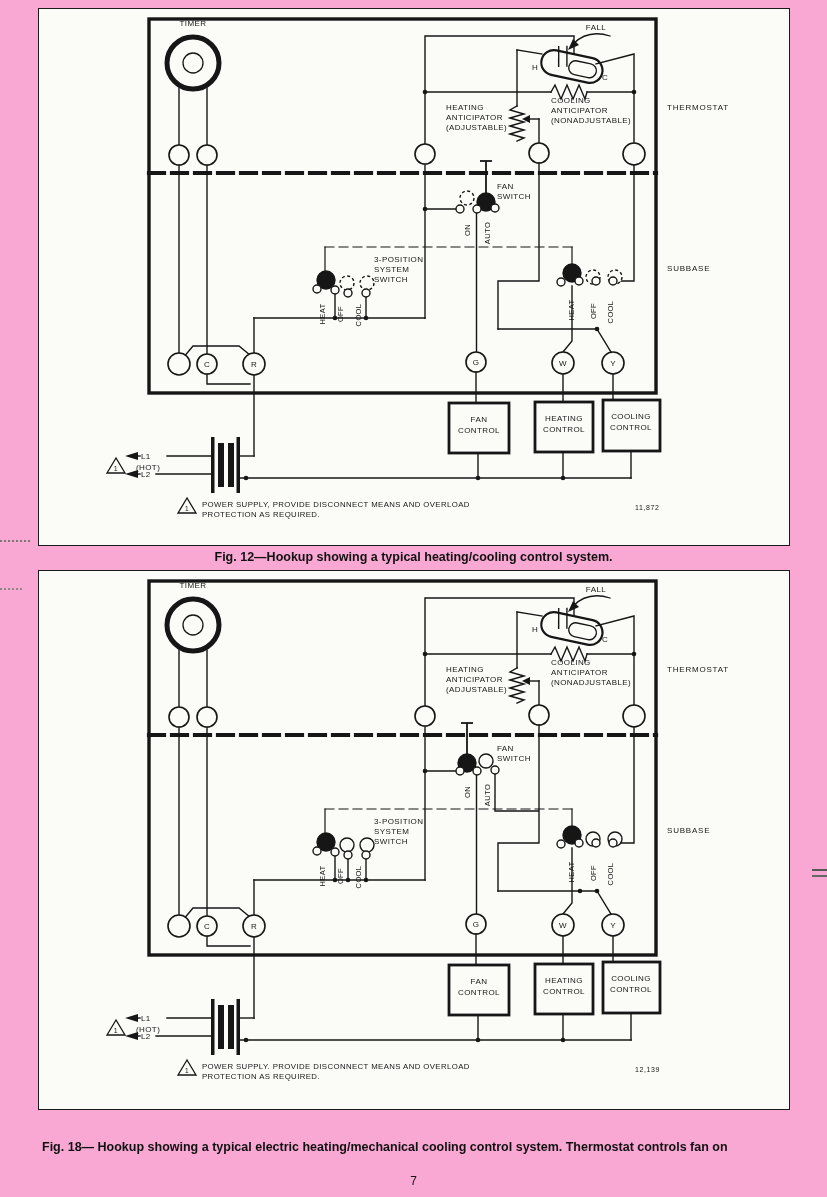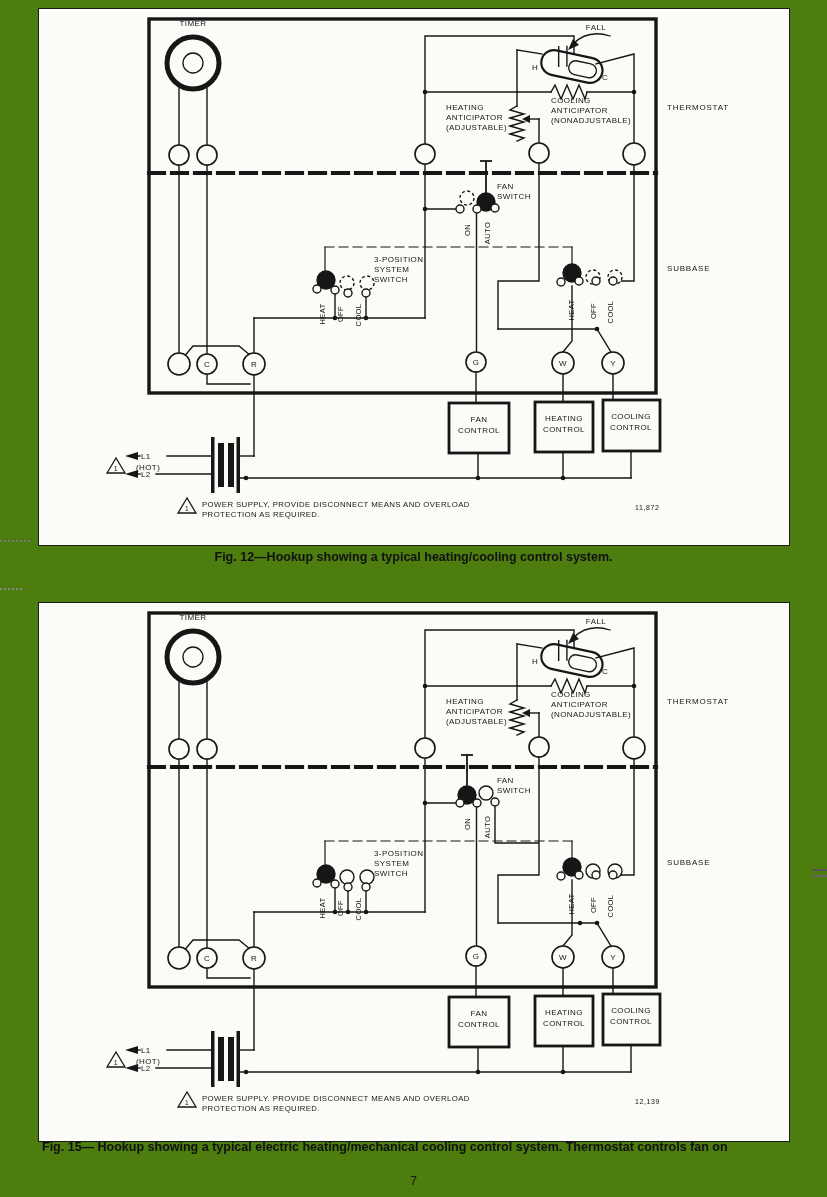--- a/index.html
+++ b/index.html
@@ -1,20 +1,20 @@
 <!DOCTYPE html>
 <html><head>
 <meta charset="utf-8">
 <style>
   html,body{margin:0;padding:0;background:#e8e8e4;}
-  #page{position:relative;width:827px;height:1197px;background:#4d7c0f;margin:0 auto;
+  #page{position:relative;width:827px;height:1197px;background:#f9a8d4;margin:0 auto;
         font-family:"Liberation Sans",sans-serif;color:#161616;overflow:hidden;}
   .figbox{position:absolute;left:38px;width:750px;border:1.6px solid #1a1a1a;background:#fbfbf8;}
   #fig12-box{top:8px;height:536px;}
-  #fig13-box{top:602px;height:538px;}
+  #fig13-box{top:570px;height:538px;}
   .caption{position:absolute;font-weight:bold;font-size:12.5px;line-height:15px;color:#111;}
   #caption12{top:550px;left:0;width:827px;text-align:center;}
   #caption13{top:1140px;left:42px;width:760px;text-align:left;}
   #caption13 .cap2{margin-left:78px;}
   #page-number{position:absolute;top:1174px;left:0;width:827px;text-align:center;font-size:12px;}
   .artifact{position:absolute;}
   #art1{top:540px;left:0;width:30px;border-top:2px dotted #777;}
   #art2{top:588px;left:0;width:22px;border-top:2px dotted #888;}
   #art3{top:869px;left:812px;width:15px;height:4px;border-top:2px solid #555;border-bottom:2px solid #666;}
   svg text{stroke:none;}
@@ -278,21 +278,21 @@
         </g>
         <g fill="#161616" stroke="none">
           <text x="163" y="498" font-size="7.8">POWER SUPPLY. PROVIDE DISCONNECT MEANS AND OVERLOAD</text>
           <text x="163" y="508" font-size="7.8">PROTECTION AS REQUIRED.</text>
           <text x="596" y="501" font-size="7" letter-spacing="0.6">12,139</text>
         </g>
       </g>
     </svg>
   </div>
   <div class="caption" id="caption13">
-    <div class="cap1">Fig. 15— Hookup showing a typical electric heating/mechanical cooling control system. Thermostat controls fan on</div>
+    <div class="cap1">Fig. 18— Hookup showing a typical electric heating/mechanical cooling control system. Thermostat controls fan on</div>
   </div>
 
   <div id="page-number">7</div>
 
   <div class="artifact" id="art1"></div>
   <div class="artifact" id="art2"></div>
   <div class="artifact" id="art3"></div>
 </div>
 
 </body></html>

